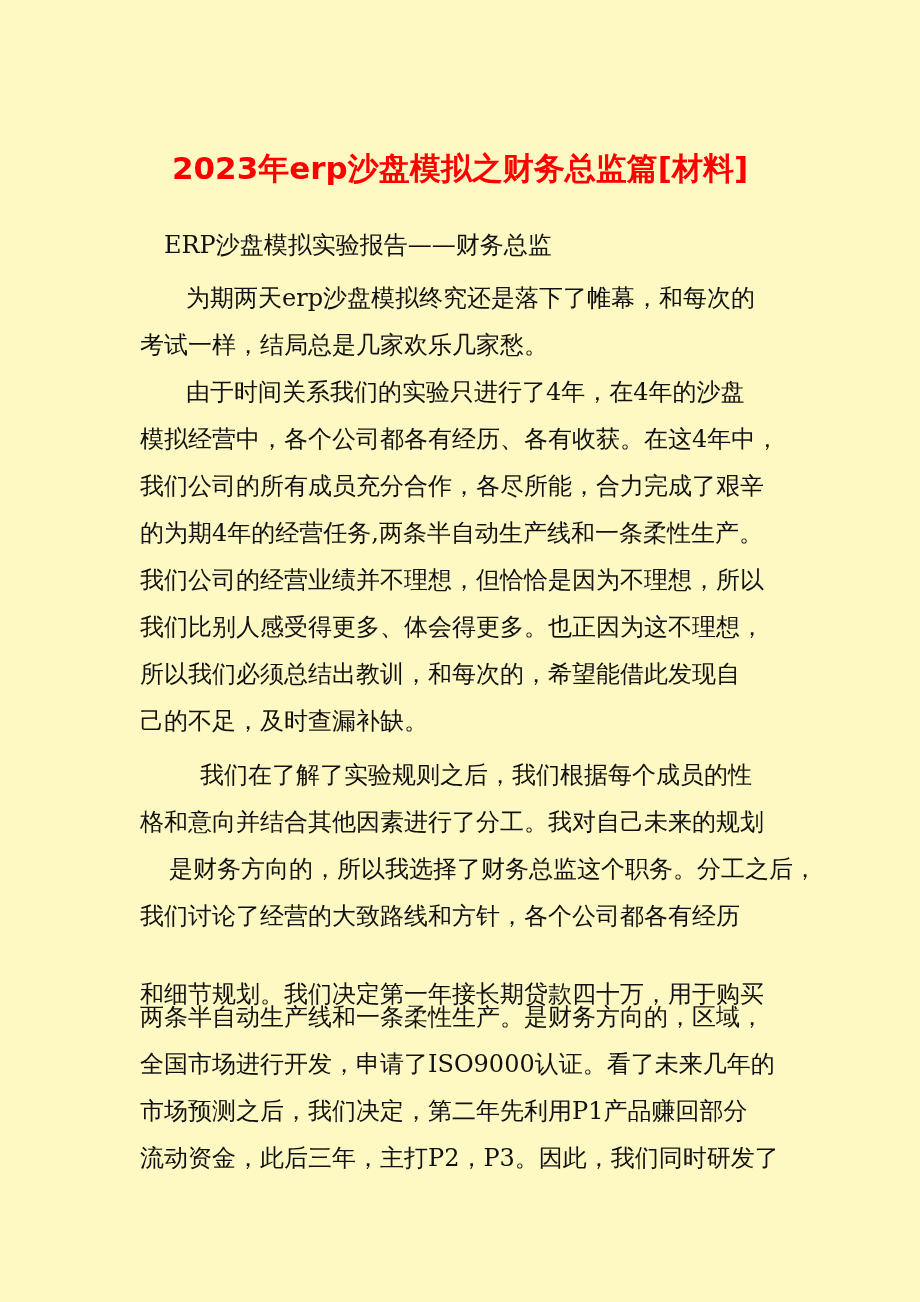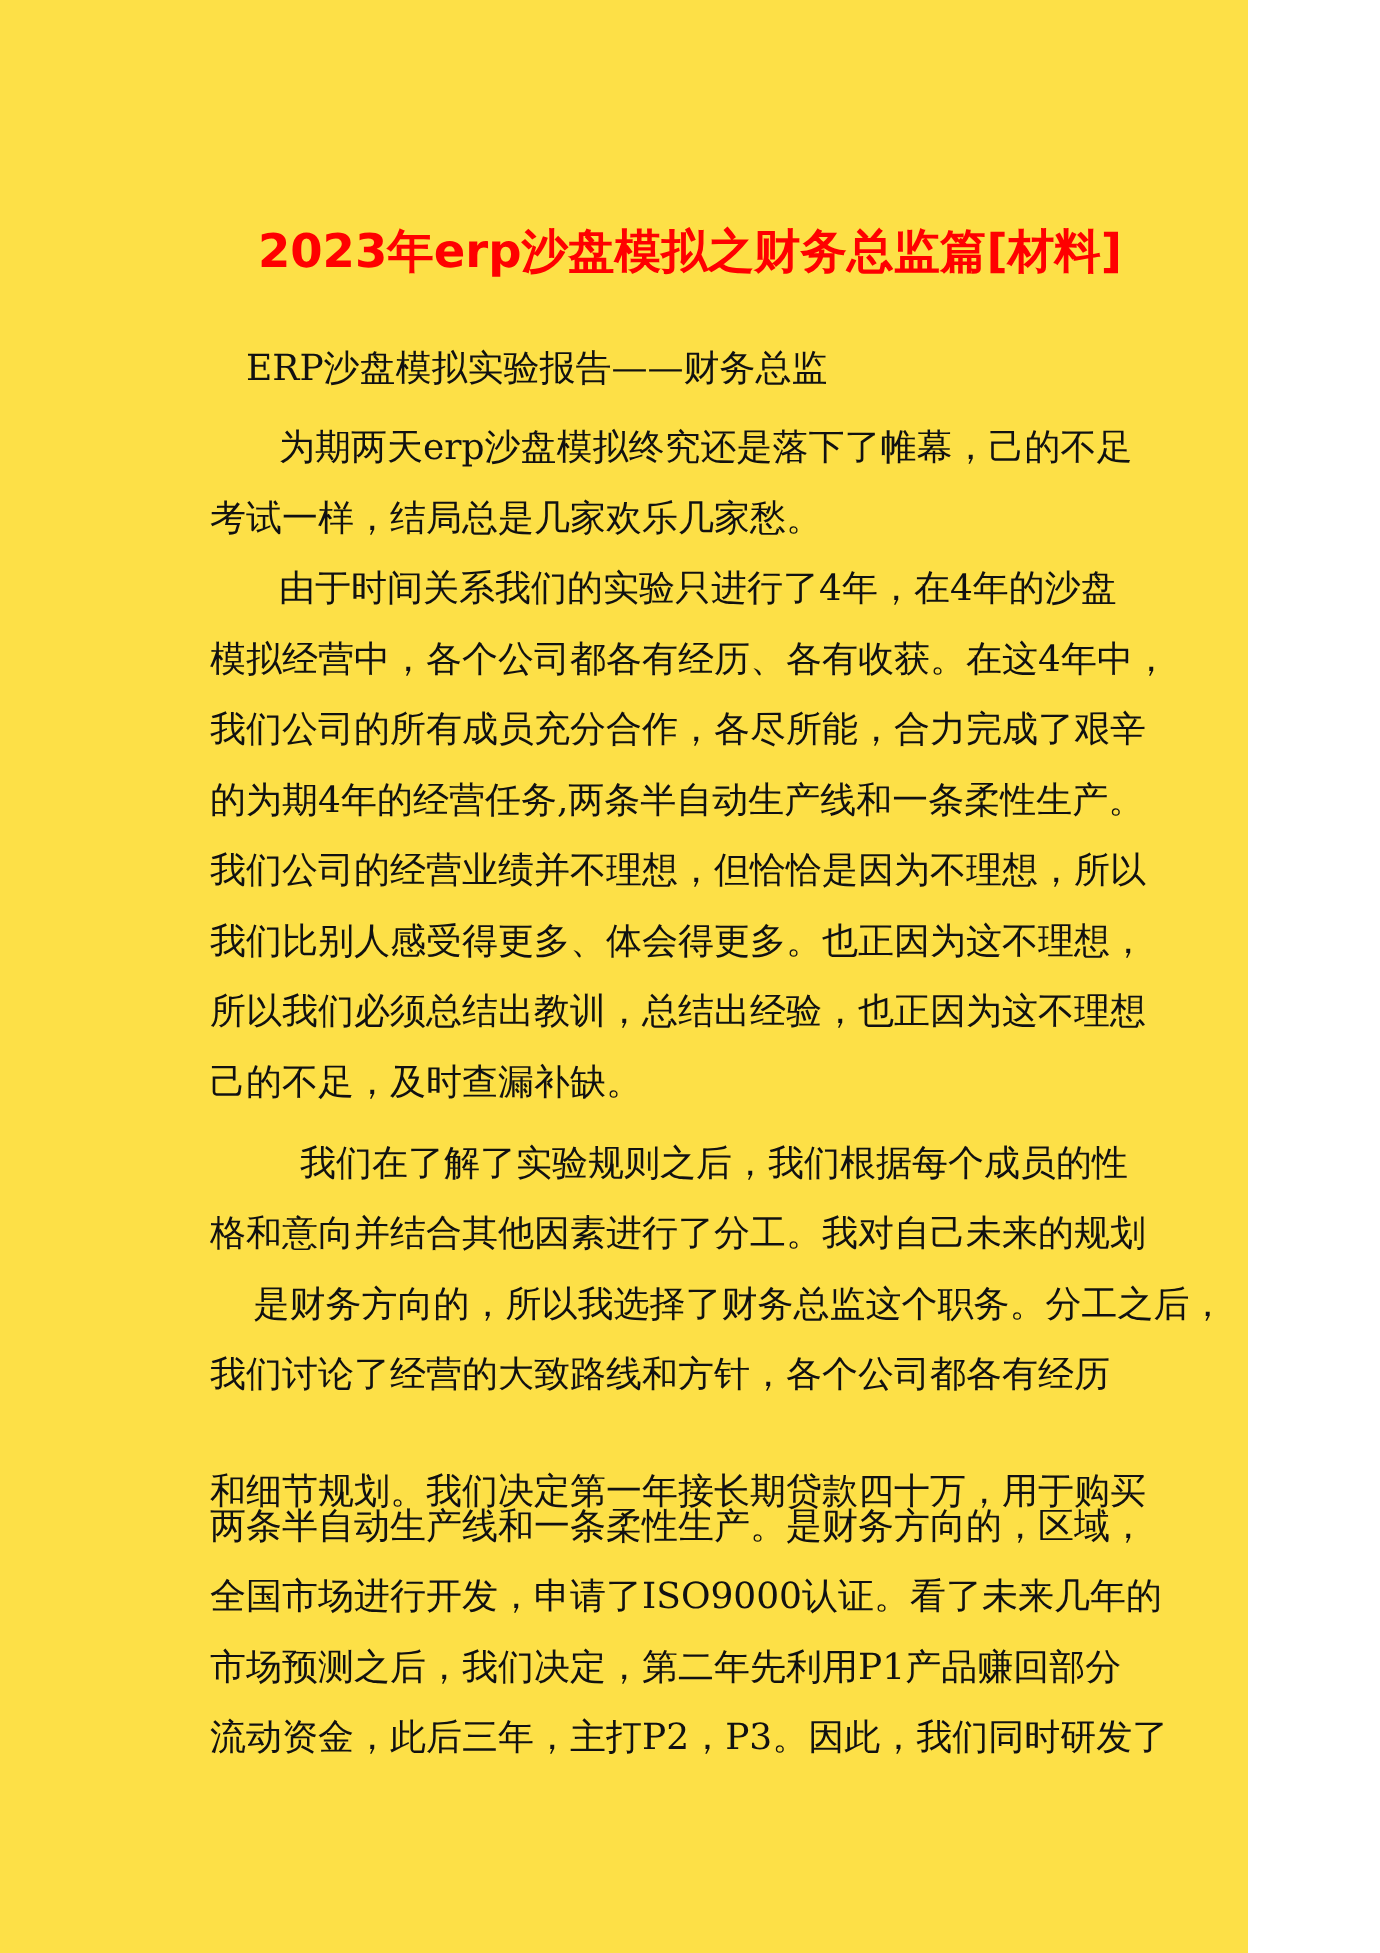--- a/index.html
+++ b/index.html
@@ -10,23 +10,23 @@
     body {
       width: 920px;
       height: 1302px;
       position: relative;
       overflow: hidden;
     }
     .page {
       position: absolute;
       left: 0;
       top: 0;
-      width: 832px;
+      width: 920px;
       height: 1302px;
-      background: #fde047;
+      background: #fef9c3;
     }
     .title {
       position: absolute;
       left: 0;
       width: 920px;
       top: 146px;
       text-align: center;
       color: #ff0000;
       font-family: "DejaVu Sans", sans-serif;
       font-weight: bold;
@@ -54,30 +54,30 @@
   </style>
 </head>
 <body>
 
 <div class="page">
   <div class="title">2023年erp沙盘模拟之财务总监篇[材料]</div>
 
   <div class="body-text">
     <div class="line" style="top:230px; left:24px;">ERP沙盘模拟实验报告——财务总监</div>
 
-    <div class="line" style="top:283px; left:46px;">为期两天erp沙盘模拟终究还是落下了帷幕，己的不足</div>
+    <div class="line" style="top:283px; left:46px;">为期两天erp沙盘模拟终究还是落下了帷幕，和每次的</div>
     <div class="line" style="top:330px; left:0px;">考试一样，结局总是几家欢乐几家愁。</div>
 
     <div class="line" style="top:377px; left:46px;">由于时间关系我们的实验只进行了4年，在4年的沙盘</div>
     <div class="line" style="top:424px; left:0px;">模拟经营中，各个公司都各有经历、各有收获。在这4年中，</div>
     <div class="line" style="top:471px; left:0px;">我们公司的所有成员充分合作，各尽所能，合力完成了艰辛</div>
     <div class="line" style="top:518px; left:0px;">的为期4年的经营任务,两条半自动生产线和一条柔性生产。</div>
     <div class="line" style="top:565px; left:0px;">我们公司的经营业绩并不理想，但恰恰是因为不理想，所以</div>
     <div class="line" style="top:612px; left:0px;">我们比别人感受得更多、体会得更多。也正因为这不理想，</div>
-    <div class="line" style="top:659px; left:0px;">所以我们必须总结出教训，总结出经验，也正因为这不理想</div>
+    <div class="line" style="top:659px; left:0px;">所以我们必须总结出教训，和每次的，希望能借此发现自</div>
     <div class="line" style="top:706px; left:0px;">己的不足，及时查漏补缺。</div>
 
     <div class="line" style="top:760px; left:60px;">我们在了解了实验规则之后，我们根据每个成员的性</div>
     <div class="line" style="top:807px; left:0px;">格和意向并结合其他因素进行了分工。我对自己未来的规划</div>
     <div class="line" style="top:854px; left:0px;margin-left:29px;">是财务方向的，所以我选择了财务总监这个职务。分工之后，</div>
     <div class="line" style="top:901px; left:0px;">我们讨论了经营的大致路线和方针，各个公司都各有经历</div>
     <div class="line" style="top:955px; left:0px;margin-top:24px;">和细节规划。我们决定第一年接长期贷款四十万，用于购买</div>
     <div class="line" style="top:1002px; left:0px;">两条半自动生产线和一条柔性生产。是财务方向的，区域，</div>
     <div class="line" style="top:1049px; left:0px;">全国市场进行开发，申请了ISO9000认证。看了未来几年的</div>
     <div class="line" style="top:1096px; left:0px;">市场预测之后，我们决定，第二年先利用P1产品赚回部分</div>

